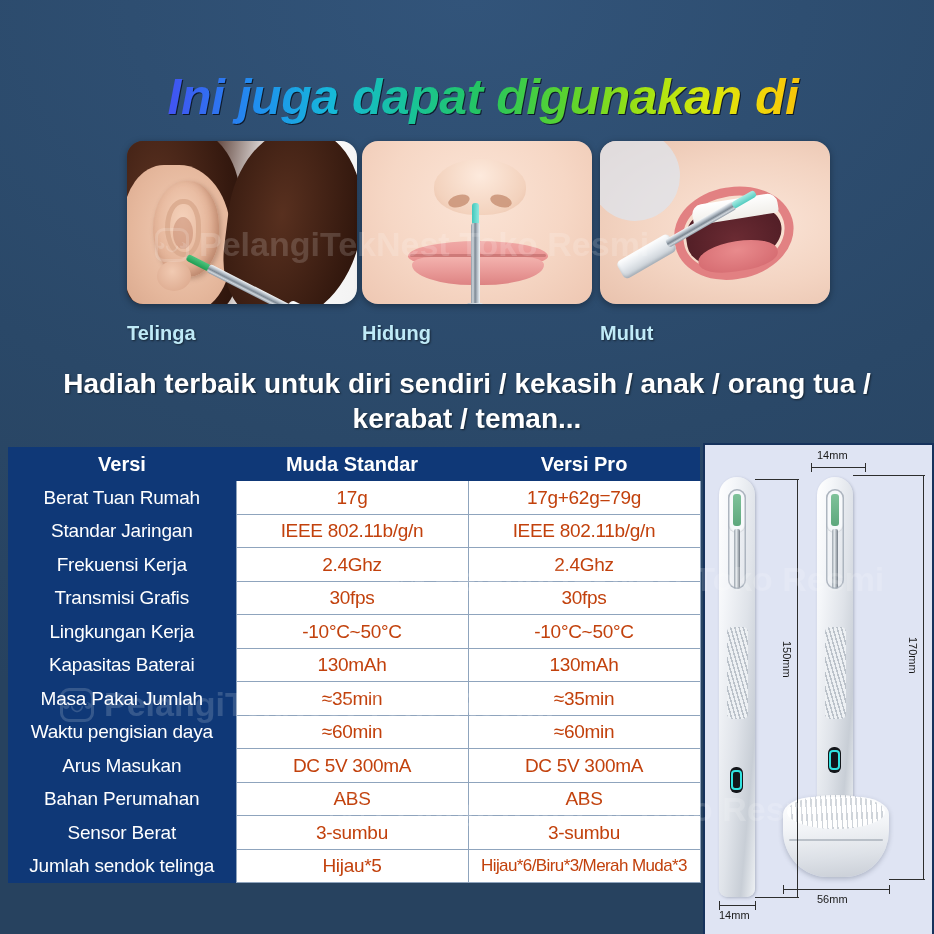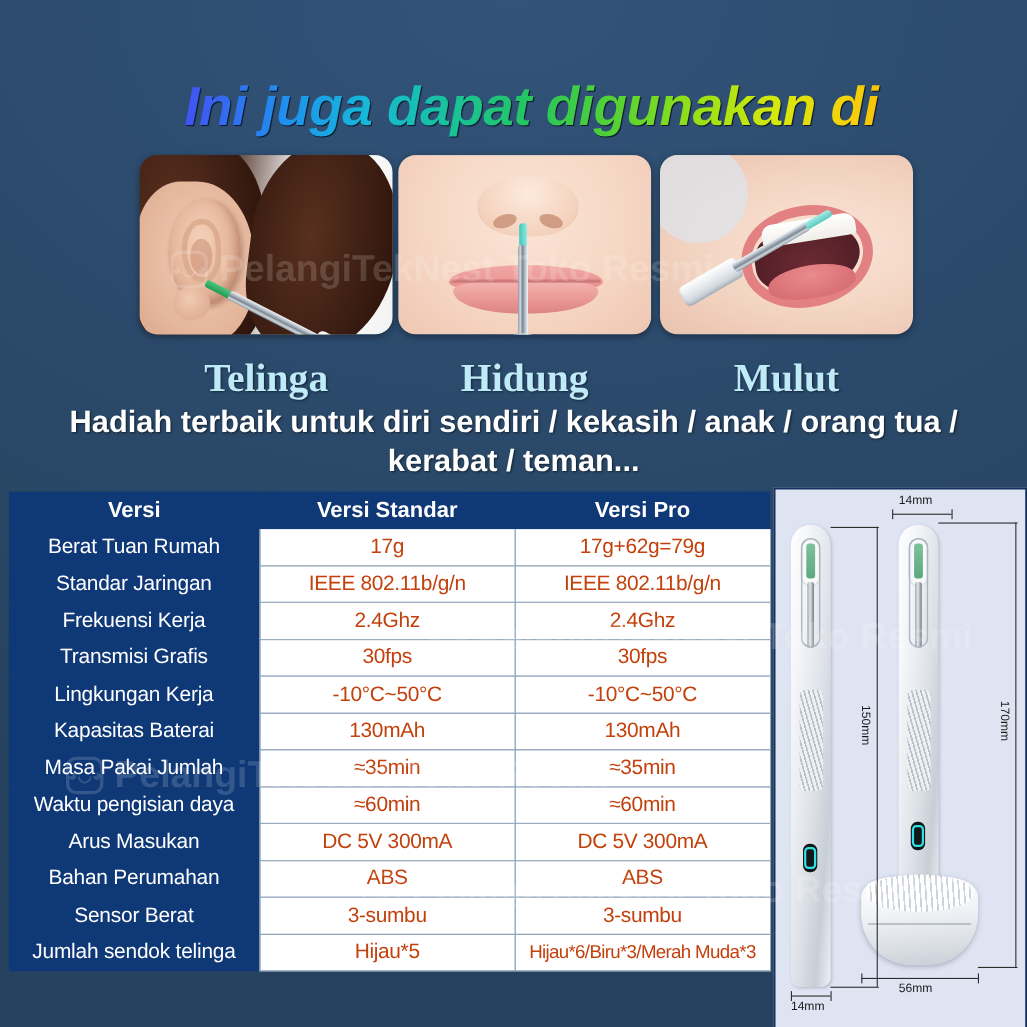--- a/index.html
+++ b/index.html
@@ -93,24 +93,23 @@
      background:linear-gradient(180deg,#f3f6f8 0%,#b9c2cb 28%,#7d8893 55%,#cfd6dc 78%,#8e98a3 100%);
      border-radius:3px; }
   .wand .tip { position:absolute; top:1px; height:7px; border-radius:3px; }
   .wand .handle { position:absolute; top:-5px; height:20px; border-radius:5px;
      background:linear-gradient(180deg,#ffffff 0%,#e6eaee 45%,#c3cad1 100%);
      box-shadow:inset 0 -2px 3px rgba(120,130,140,.4); }
 
   
   .sub-labels { position:absolute; top:322px; left:0; width:934px; height:42px; }
   .sub-label {
-    position:absolute; width:230px; text-align:center;
-    font-size:36px; font-weight:bold; color:#bfeaf7;
+    position:absolute; width:230px; 
+    font-size:20px; font-weight:bold; color:#bfeaf7;
     text-shadow:1px 1px 2px rgba(0,0,0,.5);
-    font-family:Liberation Serif, serif;
   }
   .sub-label.s1 { left:127px; }
   .sub-label.s2 { left:362px; }
   .sub-label.s3 { left:600px; }
 
   .tagline {
     position:absolute; top:366px; left:0; width:934px;
     text-align:center; color:#ffffff;
     font-size:28px; font-weight:bold; line-height:1.26;
     text-shadow:1px 1px 2px rgba(0,0,0,.55);
@@ -285,21 +284,21 @@
 
   <table class="spec-table">
     <colgroup>
         <col class="c1">
         <col class="c2">
         <col class="c3">
       </colgroup>
     <tbody>
       <tr class="hdr">
         <th>Versi</th>
-        <th>Versi Standar</th>
+        <th>Muda Standar</th>
         <th>Versi Pro</th>
       </tr>
 
       <tr>
         <td class="rowlabel">Berat Tuan Rumah</td>
         <td class="val first">17g</td>
         <td class="val">17g+62g=79g</td>
       </tr>
       <tr>
         <td class="rowlabel">Standar Jaringan</td>

